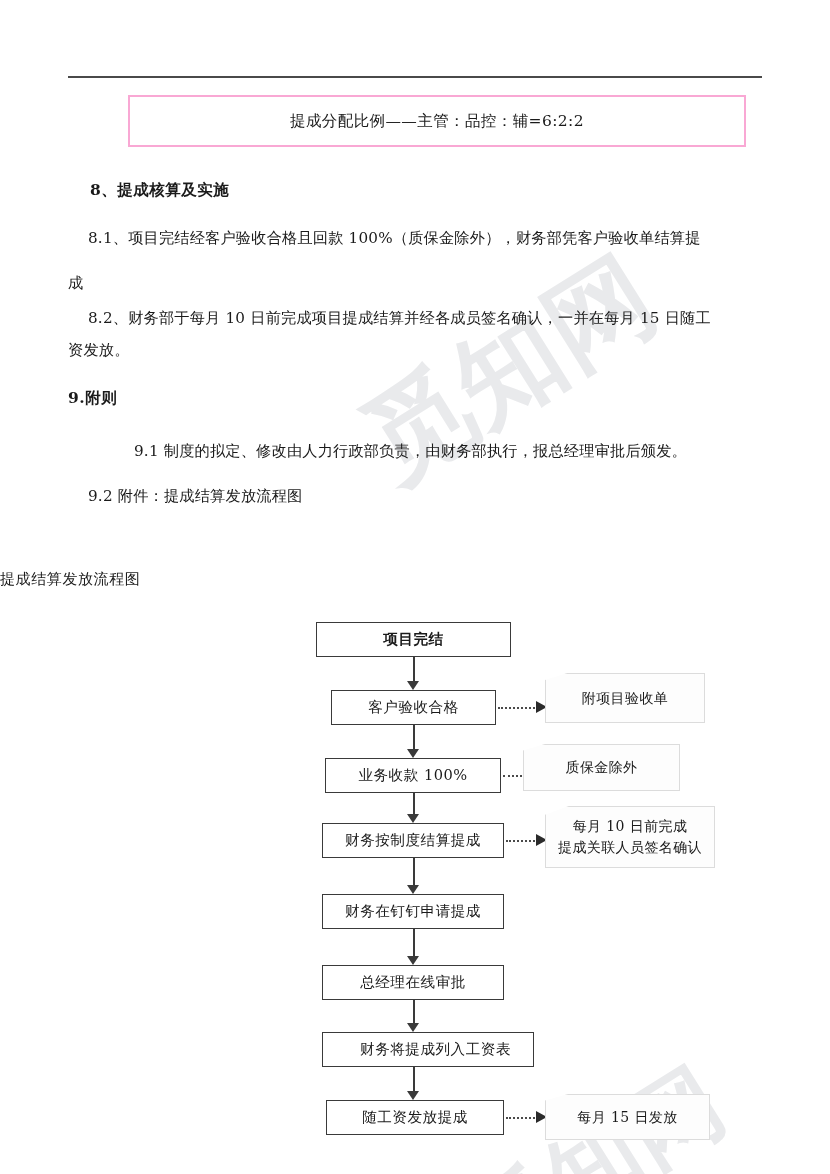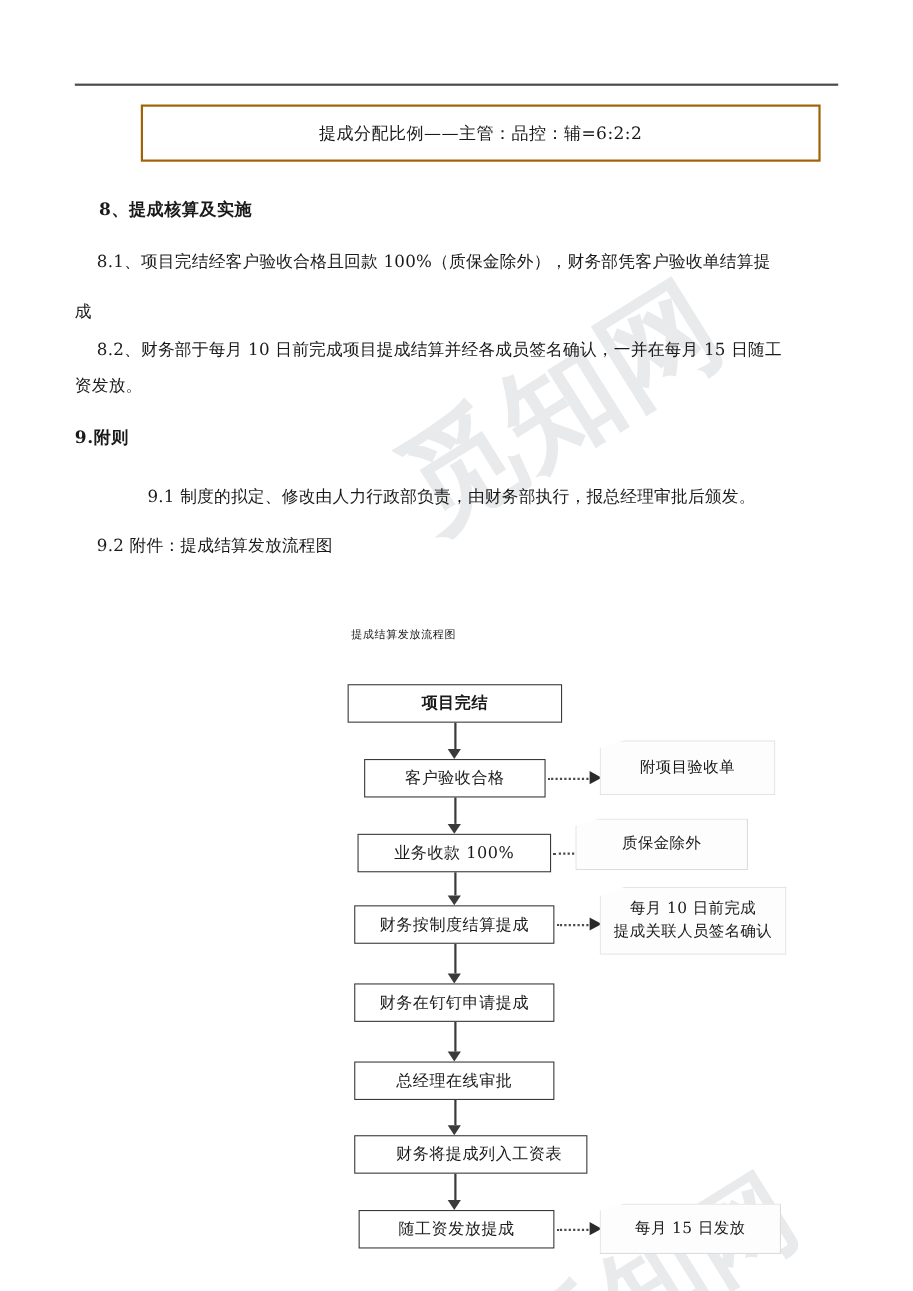--- a/index.html
+++ b/index.html
@@ -56,21 +56,21 @@
     height: 0;
     border-top: 2px solid #4a4a4a;
   }
 
   .ratio-box {
     position: absolute;
     left: 128px;
     top: 95px;
     width: 614px;
     height: 48px;
-    border: 2px solid #a16207;
+    border: 2px solid #f9a8d4;
     display: flex;
     align-items: center;
     justify-content: center;
     font-size: 15.5px;
     letter-spacing: 0.4px;
   }
 
   .h-sec {
     position: absolute;
     font-weight: bold;
@@ -93,22 +93,21 @@
   .p82b { left: 68px; top: 343px; }
   .p91  { left: 96px; top: 444px; margin-left: 38px; }
   .p92  { left: 88px; top: 489px; }
 
   
   .flow-title {
     position: absolute;
     left: 0;
     top: 570px;
     width: 734px;
-    text-align: center;
-    font-size: 10px;
+    font-size: 15px;
     letter-spacing: 0.6px;
   }
 
   .node {
     position: absolute;
     border: 1.6px solid #3a3a3a;
     background: #fff;
     display: flex;
     align-items: center;
     justify-content: center;

